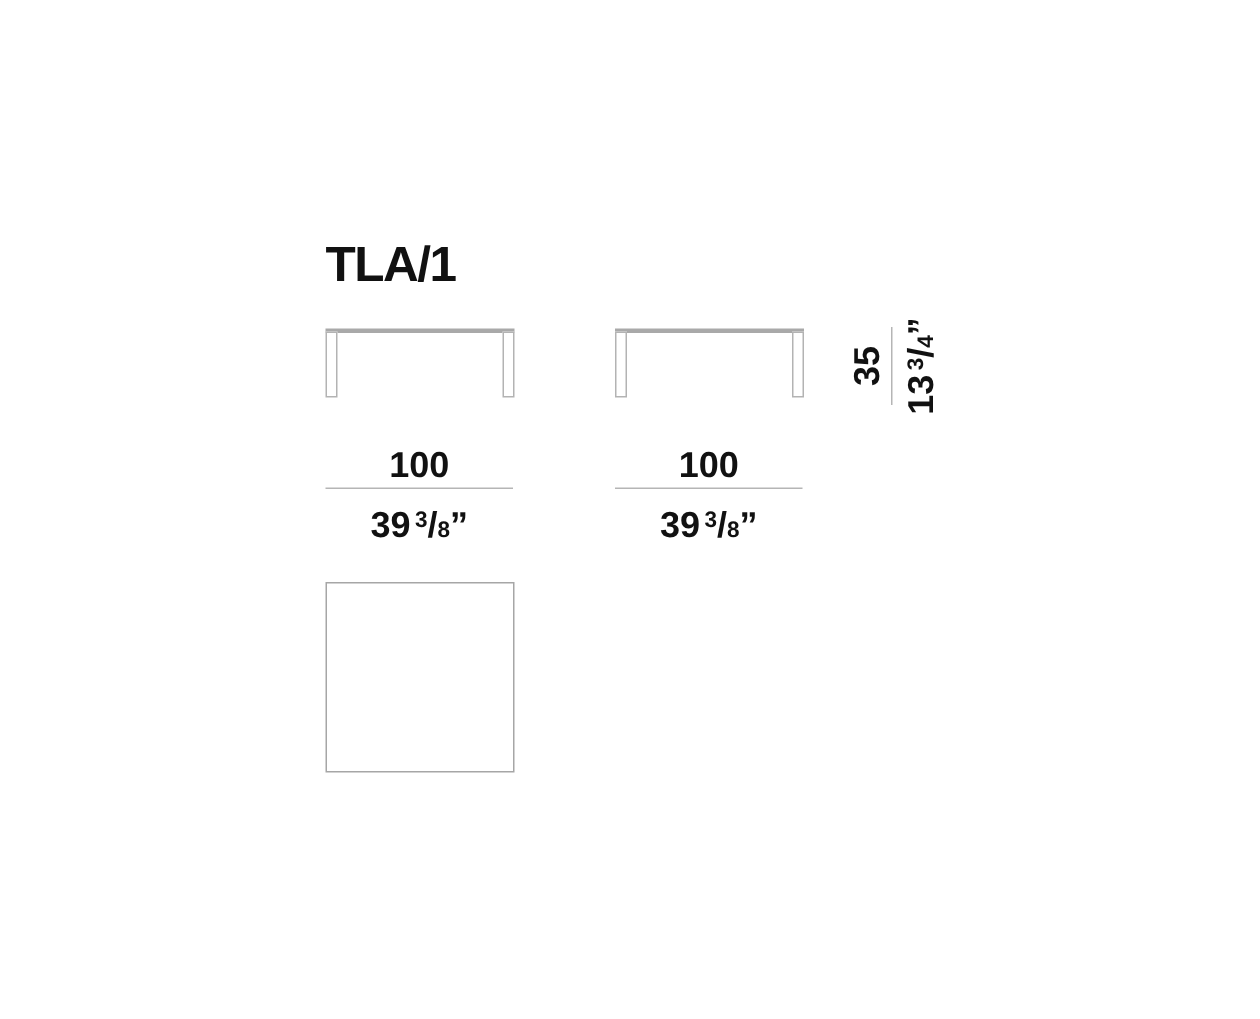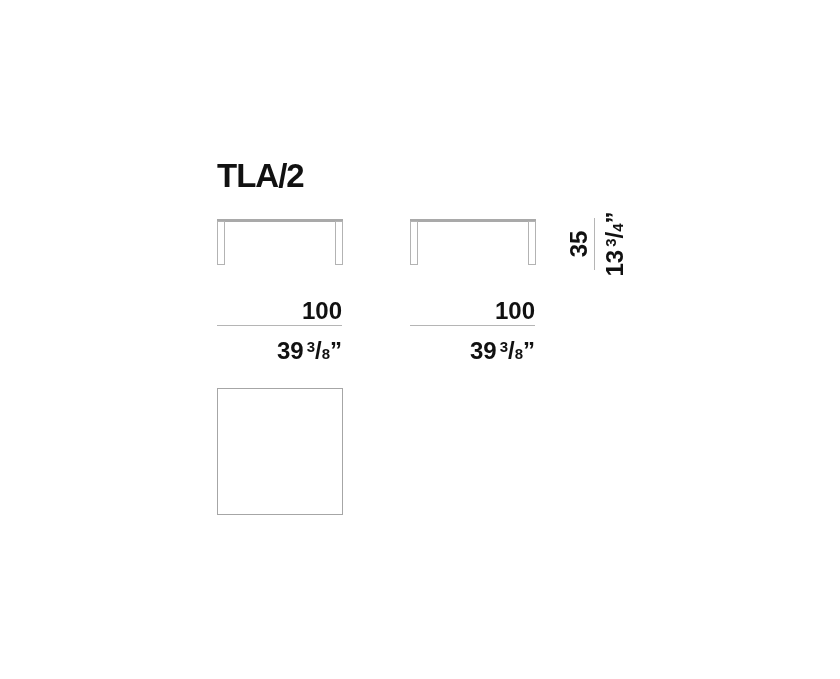--- a/index.html
+++ b/index.html
@@ -33,21 +33,21 @@
     position:absolute;left:0;top:0;width:100%;height:3px;
     background:var(--tabletop);
   }
   .leg{
     position:absolute;top:2px;bottom:0;width:8px;
     background:#ffffff;border:1px solid var(--leg-outline);
   }
   .leg-l{left:0;}
   .leg-r{right:0;}
   
-  .hdim{position:absolute;top:300px;width:125px;text-align:right;color:var(--ink);}
+  .hdim{position:absolute;top:300px;width:125px;text-align:center;color:var(--ink);}
   .hd1{left:217px;}
   .hd2{left:410px;}
   .metric{
     font-size:24px;font-weight:700;line-height:22px;white-space:nowrap;
   }
   .rule{
     width:100%;height:1px;background:var(--dim-line);
     margin:3px 0 2px 0;border:0;
   }
   .imperial{
@@ -71,21 +71,21 @@
   .topview{
     position:absolute;left:217px;top:388px;width:126px;height:127px;
     border:1.5px solid var(--square-outline);background:#ffffff;
   }
 </style>
 </head>
 <body>
 
 <div class="canvas">
 
-  <div class="title">TLA/2</div>
+  <div class="title">TLA/1</div>
 
   <div class="front-view fv1">
     <div class="tabletop"></div>
     <div class="leg leg-l"></div>
     <div class="leg leg-r"></div>
   </div>
 
   <div class="front-view fv2">
     <div class="tabletop"></div>
     <div class="leg leg-l"></div>

